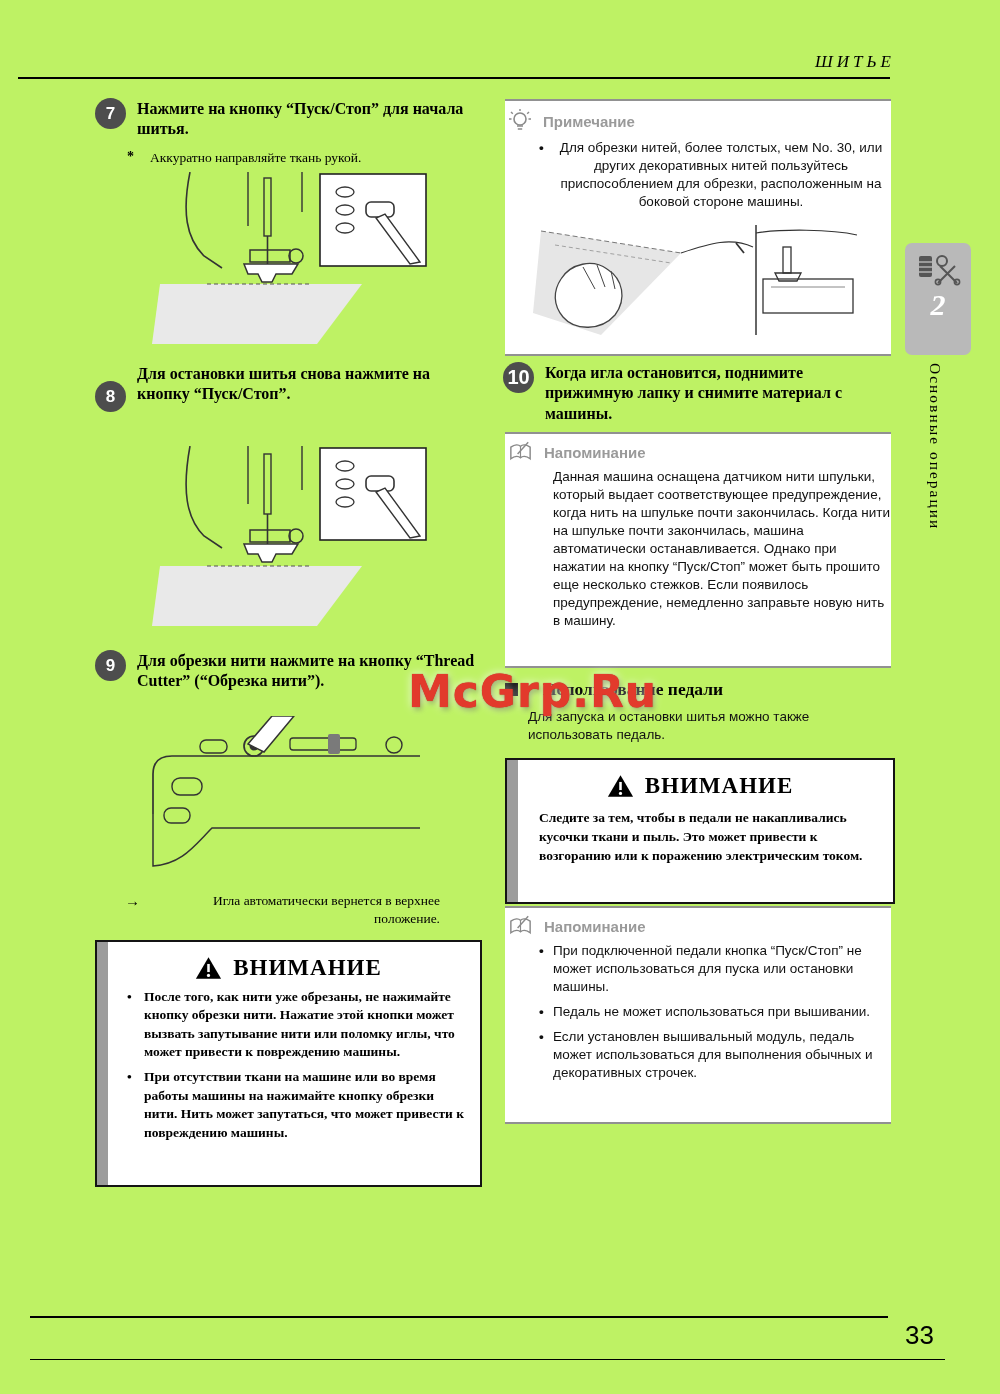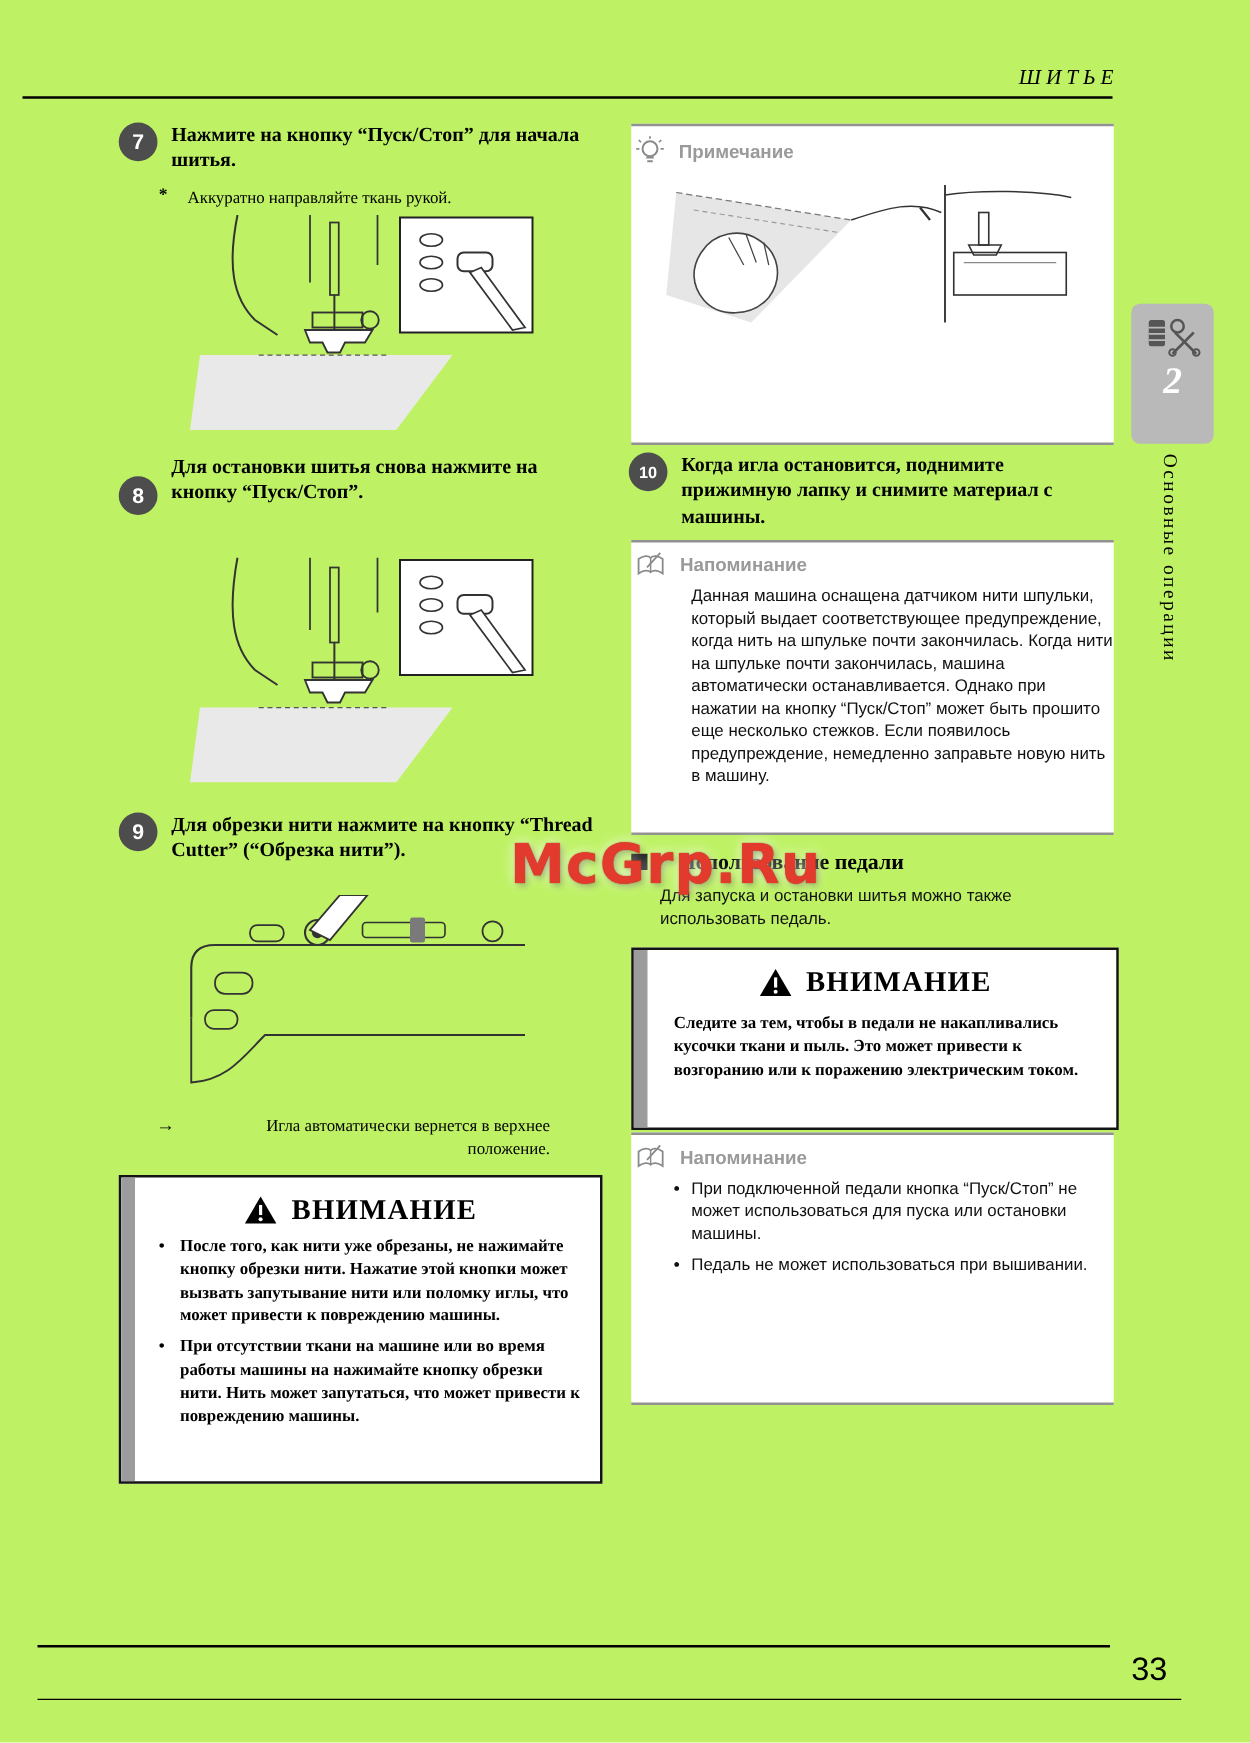--- a/index.html
+++ b/index.html
@@ -5,21 +5,21 @@
   html,body{margin:0;padding:0;background:#fff;}
   .page{position:relative;width:1000px;height:1394px;background:#bef264;overflow:hidden;}
   .abs{position:absolute;}
 
   .header-title{font:italic 17px "Liberation Serif",serif;letter-spacing:4px;color:#000;}
   .rule{border-top:2px solid #000;height:0;}
   .rule-thin{border-top:1.5px solid #000;height:0;}
 
   .stepnum{width:31px;height:31px;border-radius:50%;background:#4d4d4d;color:#fff;
            font:bold 17px "Liberation Sans",sans-serif;display:flex;align-items:center;justify-content:center;}
-  .stepnum.wide{font-size:13px;}
+  .stepnum.wide{font-size:20px;}
   .steptext{font:bold 16px/1.28 "Liberation Serif",serif;color:#000;}
   .astmark{font:bold 14px "Liberation Serif",serif;}
   .astnote{font:13.5px/1.3 "Liberation Serif",serif;color:#000;}
   .arrowmark{font:15px "Liberation Sans",sans-serif;}
   .resulttext{font:13.5px/1.35 "Liberation Serif",serif;}
 
   .gbox{border-top:2px solid #919191;border-bottom:2px solid #919191;overflow:hidden;background:#fff;}
   .gbox-head{display:flex;align-items:center;gap:10px;margin:7px 0 5px 2px;}
   .gtitle{font:bold 15px "Liberation Sans",sans-serif;color:#9a9a9a;}
   .gbullet{position:relative;margin-left:48px;width:336px;font:13.5px/1.33 "Liberation Sans",sans-serif;color:#111;}
@@ -149,20 +149,21 @@
     <div class="gbox-head">
       <span>
         <svg width="26" height="26" viewBox="0 0 26 26">
           <circle cx="13" cy="11" r="6" fill="none" stroke="#8a8a8a" stroke-width="1.6"></circle>
           <path d="M10,18 h6 M10.8,21 h4.4" stroke="#8a8a8a" stroke-width="1.5" fill="none"></path>
           <path d="M13,1 v2 M4,4 l1.8,1.8 M22,4 l-1.8,1.8 M2,11 h2.5 M21.5,11 H24" stroke="#8a8a8a" stroke-width="1.4" fill="none"></path>
         </svg>
       </span>
       <span class="gtitle">Примечание</span>
     </div>
+    <div class="gbullet">Для обрезки нитей, более толстых, чем No. 30, или других декоративных нитей пользуйтесь приспособлением для обрезки, расположенным на боковой стороне машины.</div>
     <div class="gillus">
       <svg width="330" height="122" viewBox="0 0 330 122">
         <line x1="225" y1="6" x2="225" y2="116" stroke="#333" stroke-width="1.5"></line>
         <path d="M225,14 C250,10 300,10 326,16" fill="none" stroke="#333" stroke-width="1.2"></path>
         <rect x="232" y="60" width="90" height="34" fill="none" stroke="#333" stroke-width="1.3"></rect>
         <line x1="240" y1="68" x2="314" y2="68" stroke="#888" stroke-width="1"></line>
         <rect x="252" y="28" width="8" height="26" fill="none" stroke="#333" stroke-width="1.3"></rect>
         <path d="M244,54 h26 l-4,8 h-18 z" fill="none" stroke="#333" stroke-width="1.3"></path>
         <polygon points="10,12 150,34 70,116 2,94" fill="#e6e6e6"></polygon>
         <line x1="10" y1="12" x2="150" y2="34" stroke="#777" stroke-width="1" stroke-dasharray="5 3"></line>
@@ -218,20 +219,21 @@
         <svg width="27" height="22" viewBox="0 0 28 22">
           <path d="M4,6 C8,3 12,3 14,5 C16,3 20,3 24,6 V18 C20,15 16,15 14,17 C12,15 8,15 4,18 Z" fill="none" stroke="#8a8a8a" stroke-width="1.5"></path>
           <line x1="14" y1="5" x2="14" y2="17" stroke="#8a8a8a" stroke-width="1.2"></line>
           <line x1="22" y1="1" x2="11" y2="13" stroke="#8a8a8a" stroke-width="1.5"></line>
         </svg>
       </span>
       <span class="gtitle">Напоминание</span>
     </div>
     <div class="gbullet">При подключенной педали кнопка “Пуск/Стоп” не может использоваться для пуска или остановки машины.</div>
     <div class="gbullet">Педаль не может использоваться при вышивании.</div>
+    <div class="gbullet">Если установлен вышивальный модуль, педаль может использоваться для выполнения обычных и декоративных строчек.</div>
   </div>
 
   <div class="abs tab" style="left:905px;top:243px;width:66px;height:112px;">
     <span style="margin-top:9px;">
       <svg width="46" height="34" viewBox="0 0 46 32">
         <rect x="4" y="3" width="13" height="21" rx="2" fill="#555"></rect>
         <line x1="4" y1="9" x2="17" y2="9" stroke="#bbb" stroke-width="1.4"></line>
         <line x1="4" y1="14" x2="17" y2="14" stroke="#bbb" stroke-width="1.4"></line>
         <line x1="4" y1="19" x2="17" y2="19" stroke="#bbb" stroke-width="1.4"></line>
         <circle cx="27" cy="8" r="5" fill="none" stroke="#555" stroke-width="2"></circle>

